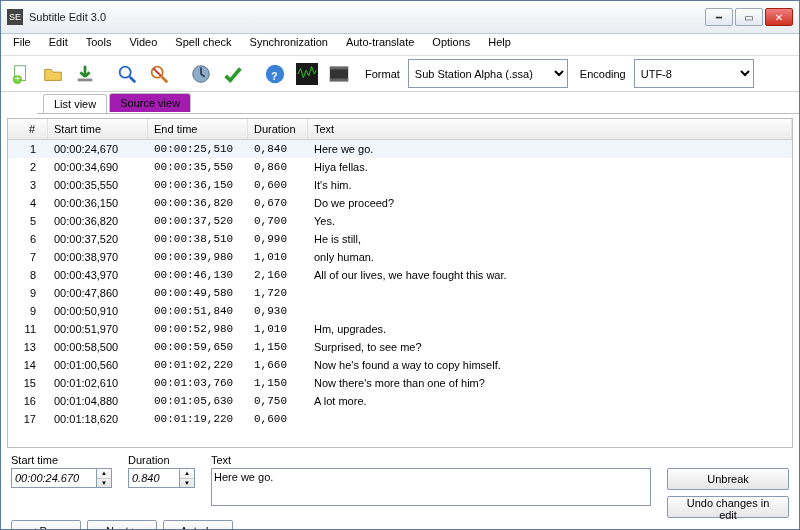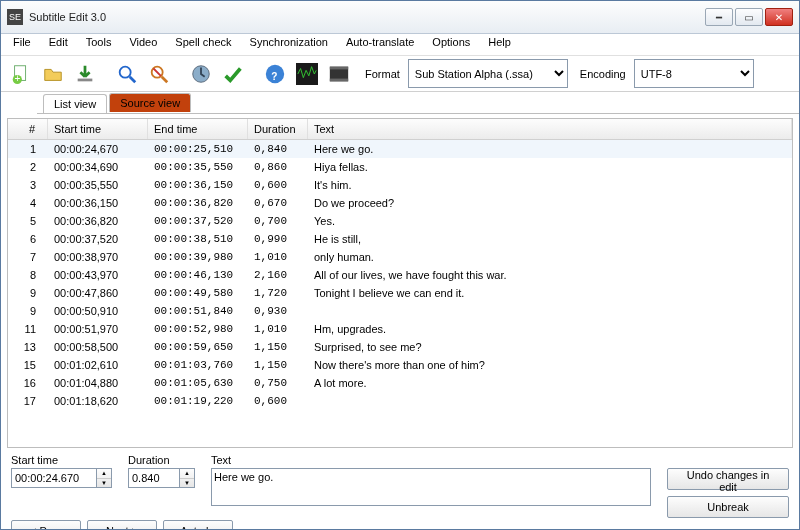--- a/index.html
+++ b/index.html
@@ -16,21 +16,21 @@
 .menubar .menu { padding: 2px 8px; border-radius:2px; cursor:default;}
 
 .toolbar { height: 36px; display: flex; align-items: center; padding: 2px 6px; gap: 4px; border-bottom:1px solid #d0d0d0;}
 .tbtn { width: 28px; height: 28px; display:flex;align-items:center;justify-content:center; border-radius:3px;}
 .tbtn svg{width:22px;height:22px;}
 .tgap{width:6px;}
 .fmlabel{margin-left:8px;margin-right:4px;}
 select.combo{height:29px;border:1px solid #8a9aac;background:#fff;padding:0 2px;}
 
 .tabstrip { height: 22px; display:flex; align-items:center; padding:0 6px; border-bottom:1px solid #bdbdbd;margin-left:36px;}
-.tab { padding:3px 10px; border:1px solid #bdbdbd; border-bottom:none; background:#c2410c; margin-right:2px; border-top-left-radius:3px;border-top-right-radius:3px;}
+.tab { padding:3px 10px; border:1px solid #bdbdbd; border-bottom:none; background:#a21caf; margin-right:2px; border-top-left-radius:3px;border-top-right-radius:3px;}
 .tab.active{background:#fff; position:relative; top:1px;}
 
 .listwrap{ height: 330px; overflow:hidden; position:relative; border:1px solid #bdbdbd; margin:4px 6px 0 6px; }
 .listhead{display:flex; background:linear-gradient(#fdfdfd,#ececec); border-bottom:1px solid #d0d0d0;}
 .listhead .col{padding:4px 6px; border-right:1px solid #e0e0e0;}
 .col.num{width:40px;text-align:right;padding-right:12px;}
 .col.st{width:100px;}
 .col.et{width:100px;}
 .col.du{width:60px;}
 .col.tx{flex:1;}
@@ -41,21 +41,21 @@
 .cell.num{width:40px;text-align:right;padding-right:12px;}
 .cell.st{width:100px;}
 .cell.et{width:100px;font-family:Liberation Mono, monospace;}
 .cell.du{width:60px;font-family:Liberation Mono, monospace;}
 .cell.tx{flex:1;}
 
 .editpanel{display:flex;align-items:flex-start;padding:6px 10px 2px 10px;gap:16px;}
 .field{display:flex;flex-direction:column;gap:2px;}
 .field label{font-size:11px;}
 .spin{display:flex;align-items:center;}
-.spin input{width:86px;height:20px;border:1px solid #8a9aac;padding:0 3px;}
+.spin input{width:86px;height:20px;border:1px solid #8a9aac;padding:0 3px;font-style:italic;}
 .spin .sp{width:15px;height:20px;border:1px solid #8a9aac;border-left:none;background:linear-gradient(#fdfdfd,#e6e6e6);display:flex;flex-direction:column;}
 .spin .sp div{flex:1;display:flex;align-items:center;justify-content:center;font-size:6px;}
 .spin .sp div:first-child{border-bottom:1px solid #ccc;}
 .textedit{flex:1;display:flex;flex-direction:column;gap:2px;}
 .textedit textarea{width:440px;height:38px;border:1px solid #8a9aac;resize:none;padding:2px;font-family:inherit;font-size:11px;}
 .rightbtns{display:flex;flex-direction:column;gap:6px;margin-left:auto;padding-top:14px;}
 button.std{height:22px;padding:0 12px;border:1px solid #8a9aac;background:linear-gradient(#fdfdfd,#e6e6e6);border-radius:2px;min-width:70px;}
 .navrow{display:flex;gap:6px;padding:0 10px 4px 10px;align-items:center;}
 </style>
 </head>
@@ -222,41 +222,47 @@
         <div class="cell st">00:00:43,970</div>
         <div class="cell et">00:00:46,130</div>
         <div class="cell du">2,160</div>
         <div class="cell tx">All of our lives, we have fought this war.</div>
       </div>
       <div class="row">
         <div class="cell num">9</div>
         <div class="cell st">00:00:47,860</div>
         <div class="cell et">00:00:49,580</div>
         <div class="cell du">1,720</div>
-        <div class="cell tx">Tonight I believe we can end it.</div>
       </div>
       <div class="row">
         <div class="cell num">9</div>
         <div class="cell st">00:00:50,910</div>
         <div class="cell et">00:00:51,840</div>
         <div class="cell du">0,930</div>
       </div>
       <div class="row">
         <div class="cell num">11</div>
         <div class="cell st">00:00:51,970</div>
         <div class="cell et">00:00:52,980</div>
         <div class="cell du">1,010</div>
         <div class="cell tx">Hm, upgrades.</div>
       </div>
       <div class="row">
         <div class="cell num">13</div>
         <div class="cell st">00:00:58,500</div>
         <div class="cell et">00:00:59,650</div>
         <div class="cell du">1,150</div>
         <div class="cell tx">Surprised, to see me?</div>
+      </div>
+      <div class="row">
+        <div class="cell num">14</div>
+        <div class="cell st">00:01:00,560</div>
+        <div class="cell et">00:01:02,220</div>
+        <div class="cell du">1,660</div>
+        <div class="cell tx">Now he's found a way to copy himself.</div>
       </div>
       <div class="row">
         <div class="cell num">15</div>
         <div class="cell st">00:01:02,610</div>
         <div class="cell et">00:01:03,760</div>
         <div class="cell du">1,150</div>
         <div class="cell tx">Now there's more than one of him?</div>
       </div>
       <div class="row">
         <div class="cell num">16</div>
@@ -293,22 +299,22 @@
           <div>▲</div>
           <div>▼</div>
         </div>
       </div>
   </div>
   <div class="textedit">
     <label>Text</label>
     <textarea style="">Here we go.</textarea>
   </div>
   <div class="rightbtns">
+    <button class="std" style="min-width:120px">Unbreak</button>
     <button class="std" style="min-width:120px">Undo changes in edit</button>
-    <button class="std" style="min-width:120px">Unbreak</button>
   </div>
 </div>
 
 <div class="navrow">
   <button class="std">&lt; Prev</button>
   <button class="std">Next &gt;</button>
   <button class="std">Auto br</button>
 </div>
 
 </body></html>

